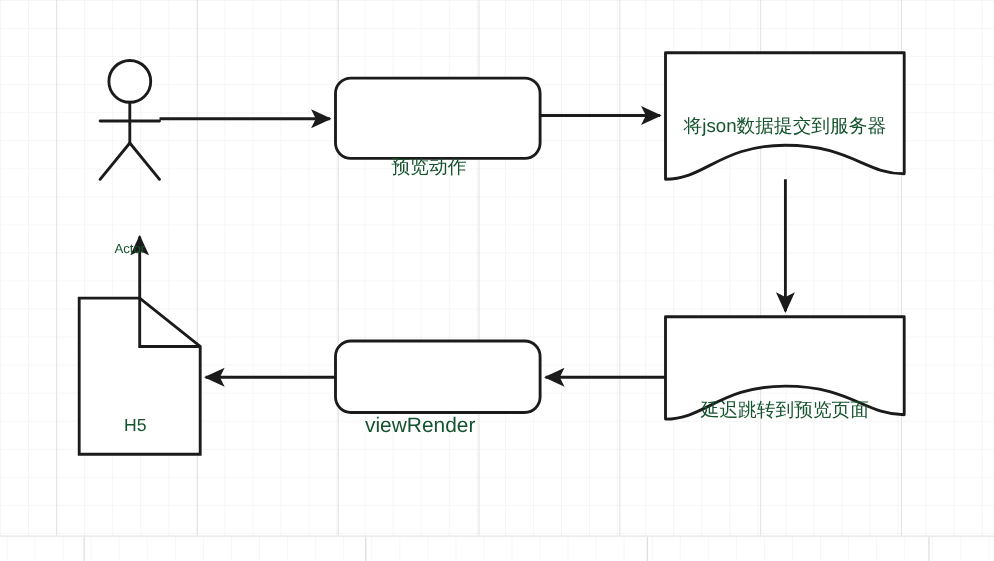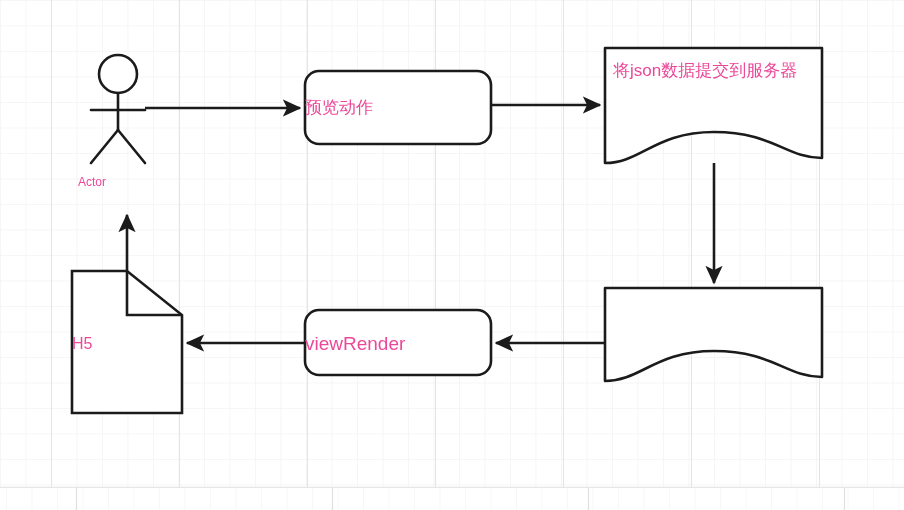--- a/index.html
+++ b/index.html
@@ -22,26 +22,27 @@
     position: absolute;
     left: 0;
     top: 0;
     width: 904px;
     height: 510px;
   }
   #grid-layer { z-index: 1; }
   #diagram-layer { z-index: 2; }
   .node-label {
     position: absolute;
-    color: #ec4899;
-    text-align: left;
+    color: #14532d;
+    text-align: center;
     line-height: 1.32;
     white-space: pre-line;
     pointer-events: none;
     z-index: 3;
+    margin-top: 44px;
   }
   .cjk-label {
     font-size: 17px;
   }
   .latin-label {
     font-size: 19px;
   }
   .actor-caption {
     font-size: 12px;
   }
@@ -129,18 +130,19 @@
       <line x1="127" y1="271" x2="127" y2="215" marker-end="url(#arrowEnd)"></line>
     </g>
   </svg>
 
   <div class="node-label actor-caption" style="left:78px; top:175px; width:80px;">Actor</div>
 
   <div class="node-label cjk-label" style="left:305px; top:97px; width:170px;">预览动作</div>
 
   <div class="node-label cjk-label" style="left:613px; top:60px; width:201px;">将json数据提交到服务器</div>
 
+  <div class="node-label cjk-label" style="left:611px; top:318px; width:205px;">延迟跳转到预览页面</div>
 
   <div class="node-label latin-label" style="left:305px; top:331px; width:154px;">viewRender</div>
 
   <div class="node-label h5-caption" style="left:72px; top:333px; width:102px;">H5</div>
 
 </div>
 
 </body></html>

